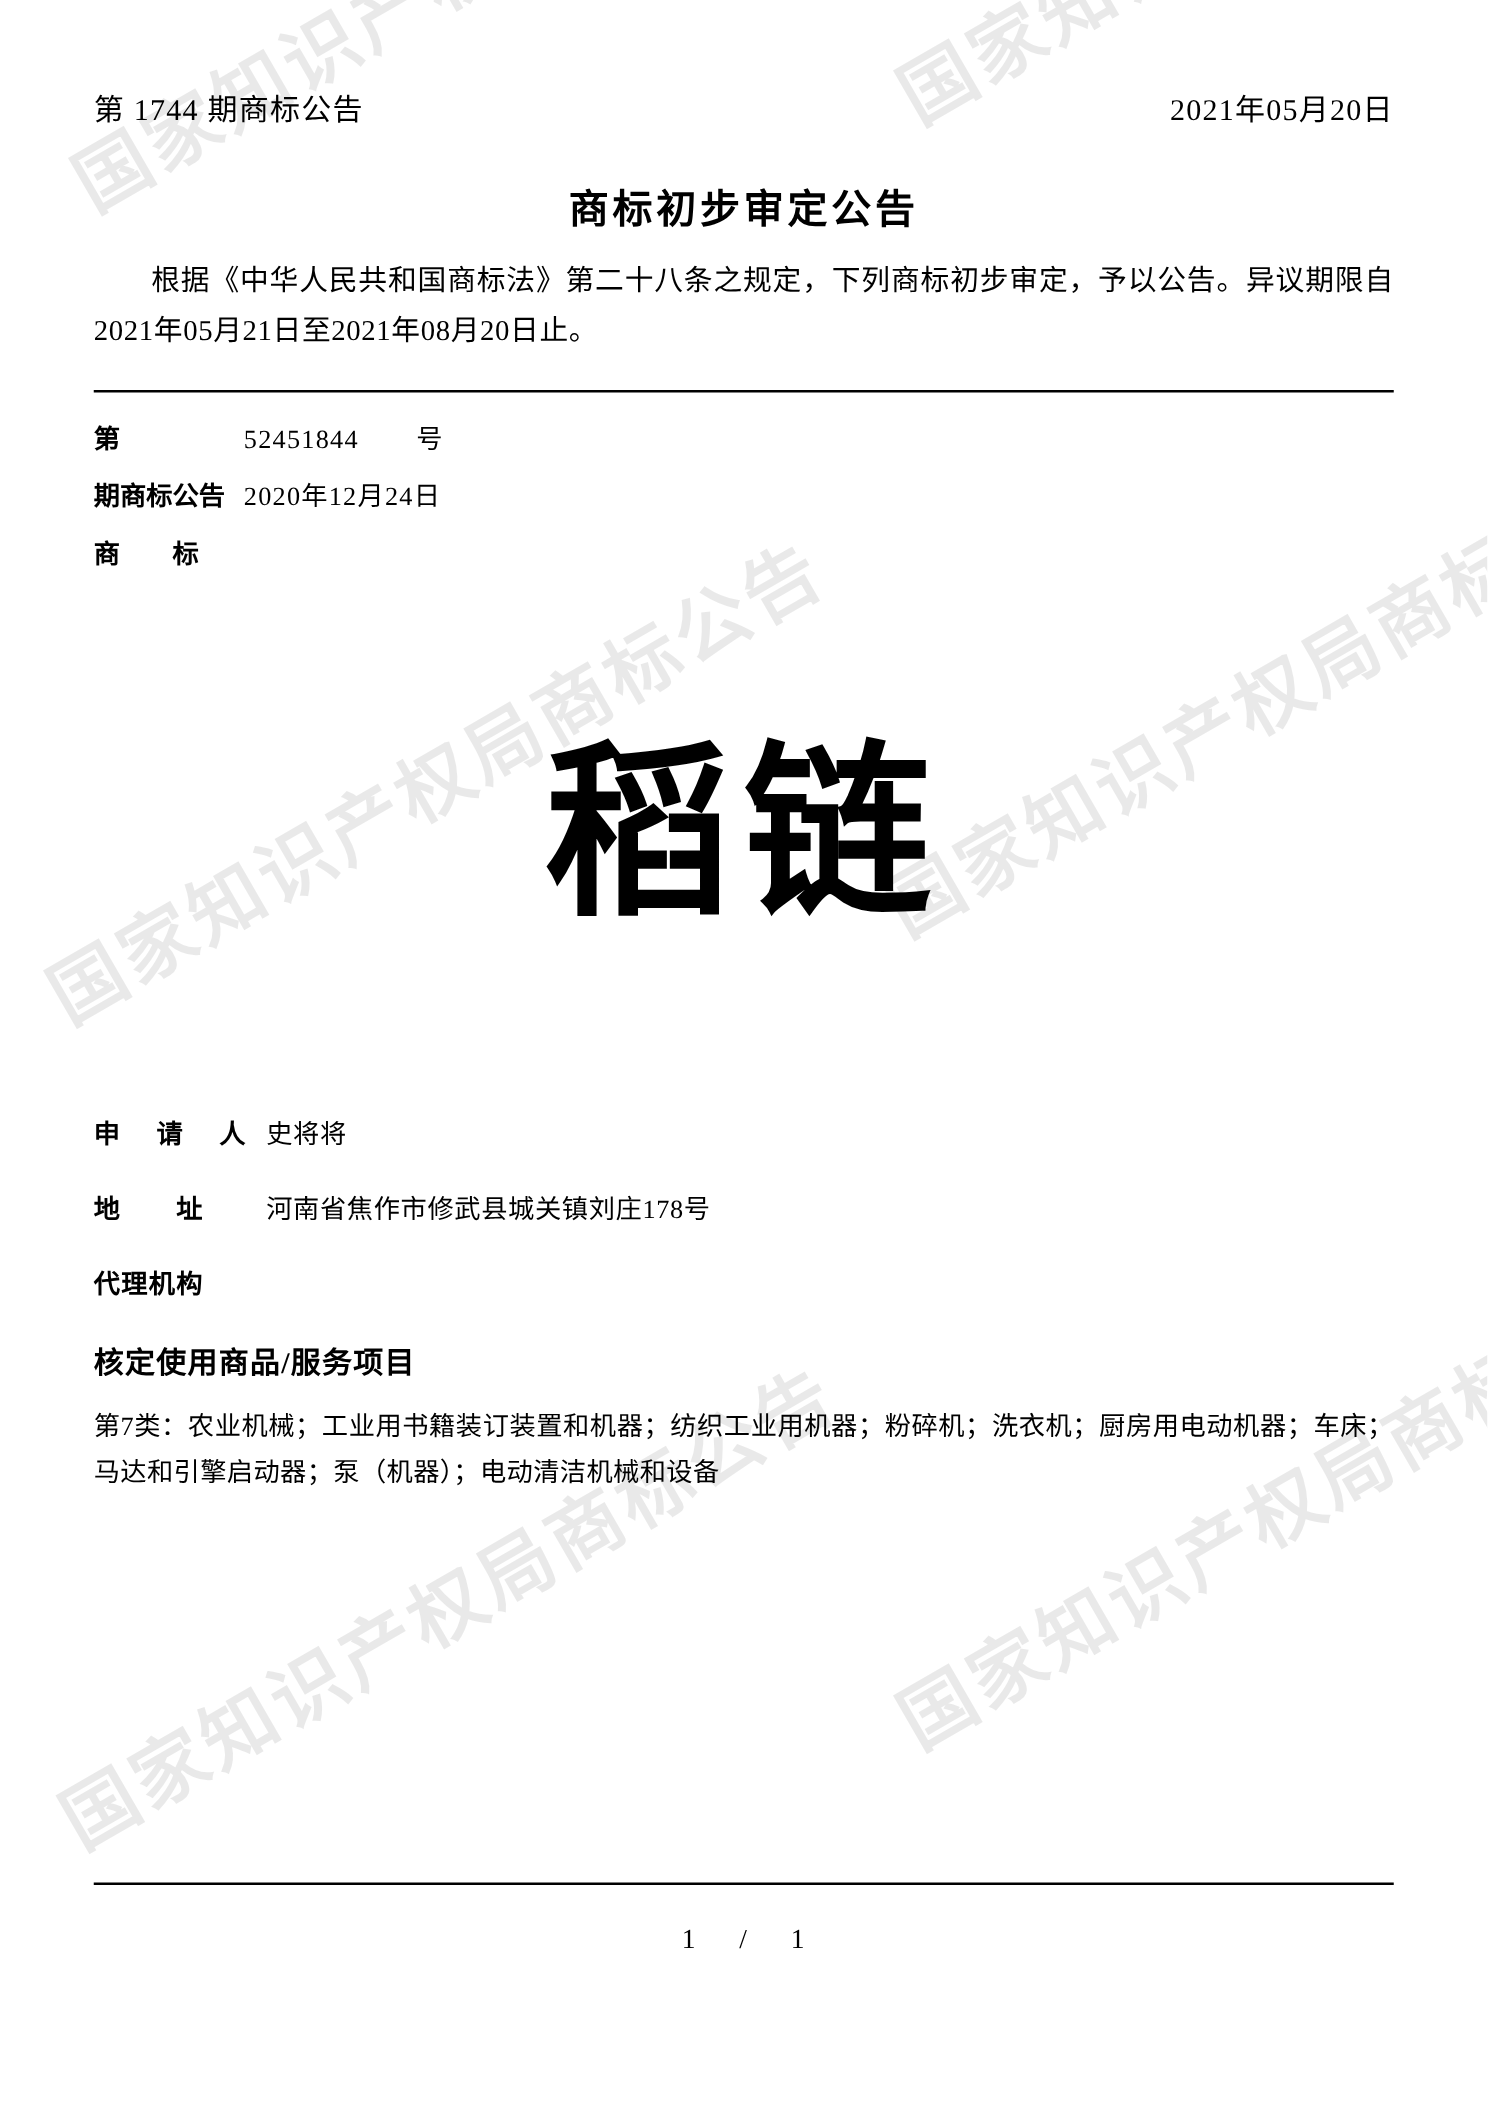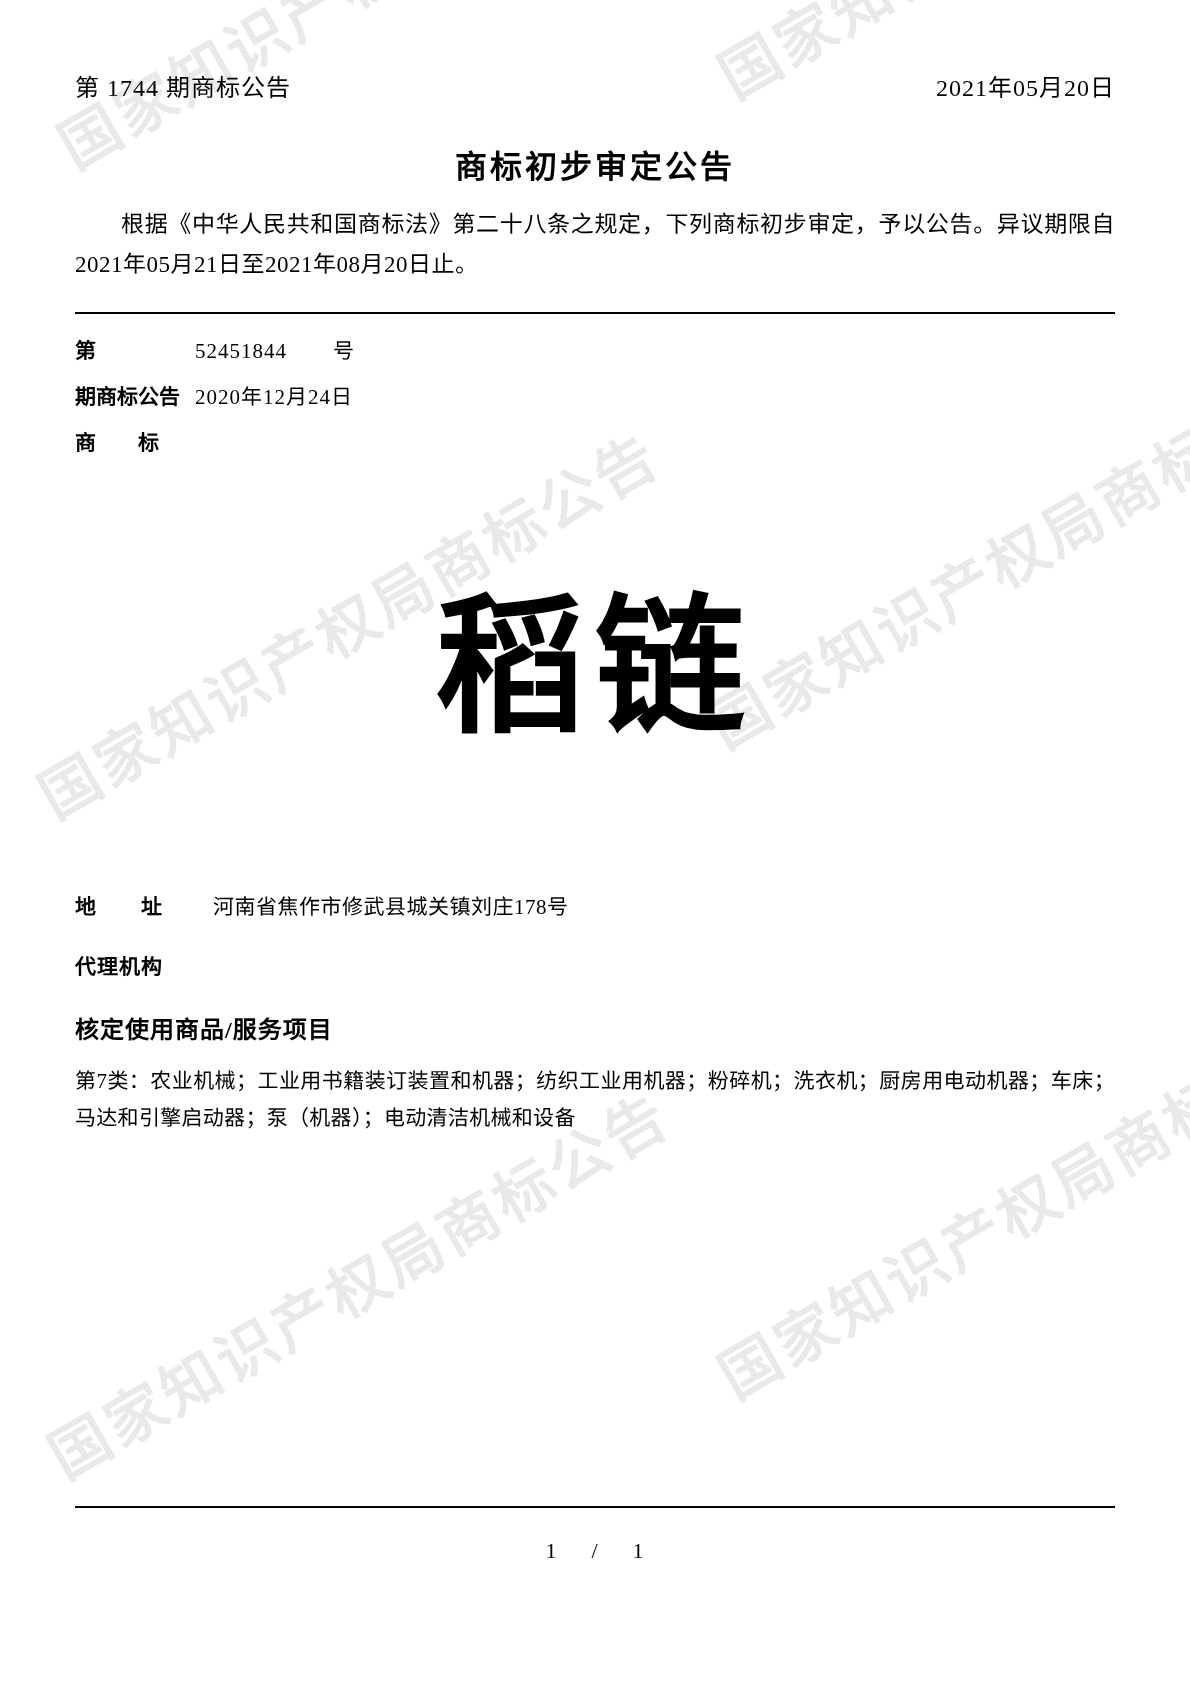--- a/index.html
+++ b/index.html
@@ -212,20 +212,24 @@
         <span class="field-label wide">商　　标</span>
       </div>
     </div>
 
     <div class="mark-area">
       <div class="mark-text">稻链</div>
     </div>
 
     <div class="applicant-block">
       <div class="applicant-row">
+        <span class="applicant-label lbl-sp3">申 请 人</span>
+        <span class="applicant-value">史将将</span>
+      </div>
+      <div class="applicant-row">
         <span class="applicant-label lbl-sp0">地　　址</span>
         <span class="applicant-value">河南省焦作市修武县城关镇刘庄178号</span>
       </div>
       <div class="applicant-row">
         <span class="applicant-label lbl-sp0">代理机构</span>
       </div>
     </div>
 
     <div class="goods-heading">核定使用商品/服务项目</div>
     <div class="goods-text">第7类：农业机械；工业用书籍装订装置和机器；纺织工业用机器；粉碎机；洗衣机；厨房用电动机器；车床；马达和引擎启动器；泵（机器）；电动清洁机械和设备</div>

